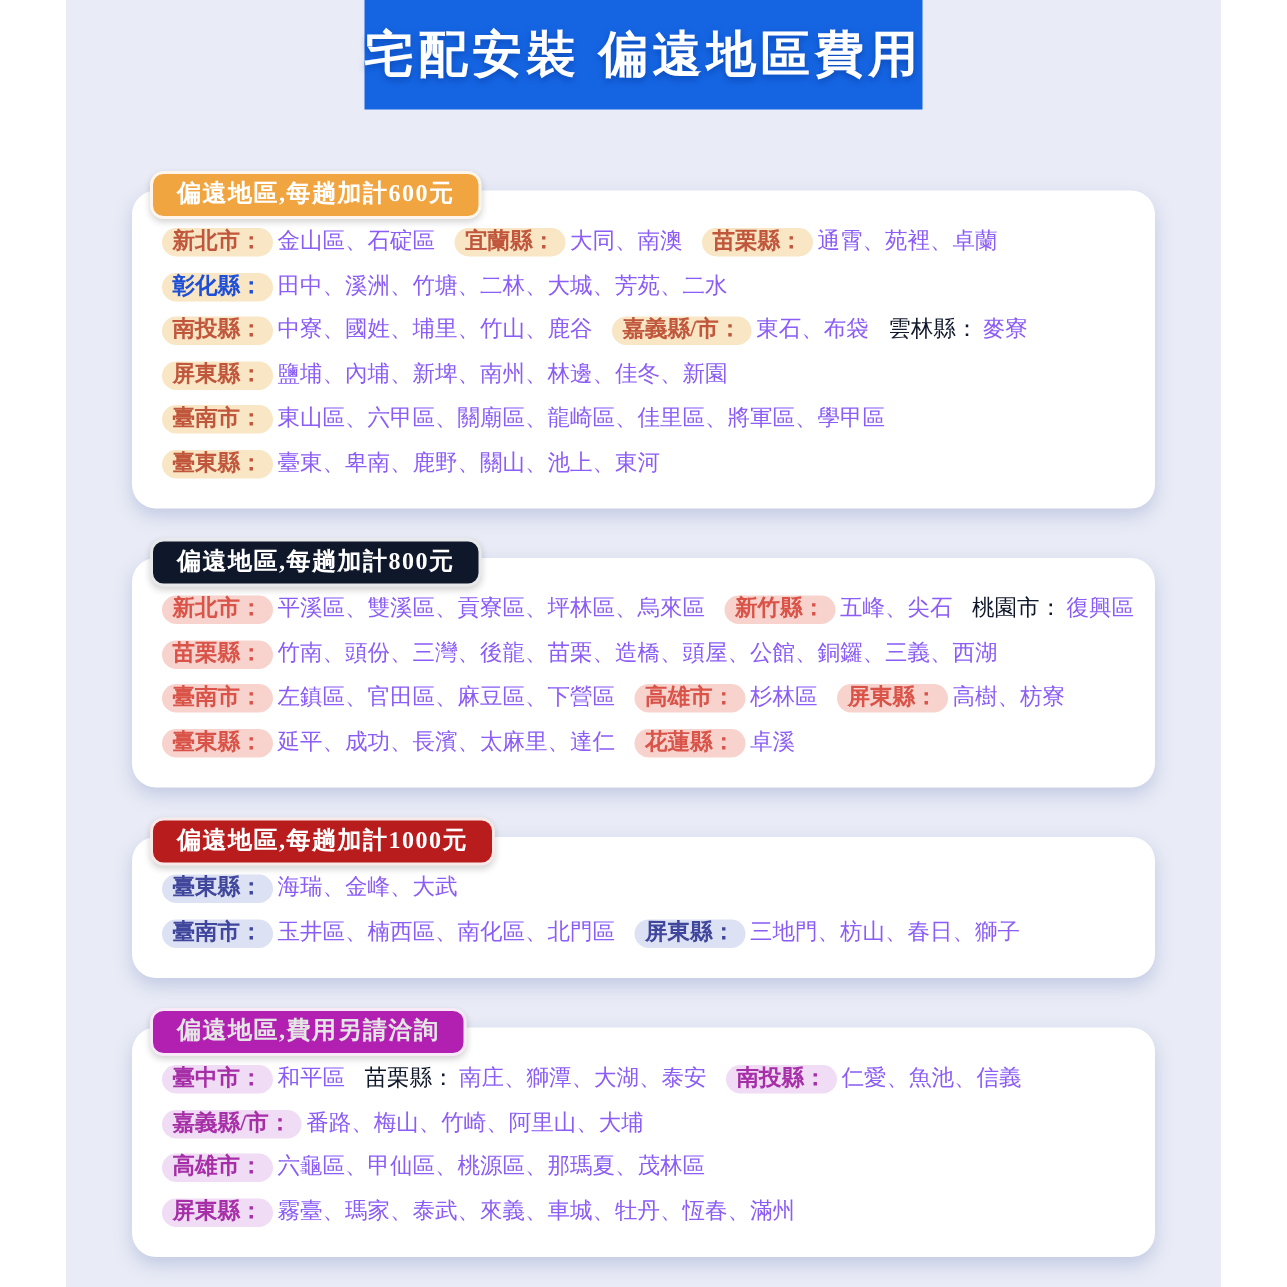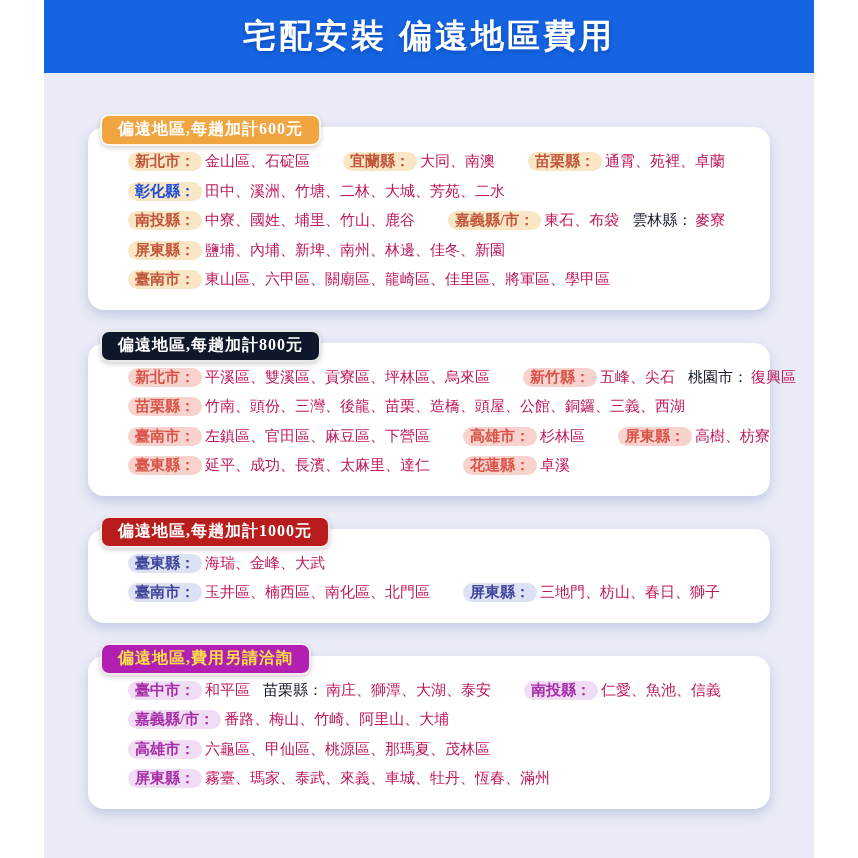--- a/index.html
+++ b/index.html
@@ -7,20 +7,21 @@
   body {
     width: 858px; height: 858px;
     font-family: "Liberation Sans", sans-serif;
     overflow: hidden;
   }
   .page {
     width: 770px; height: 858px;
     margin: 0 auto;
     display: flex; flex-direction: column;
     background: var(--body-bg, #E9ECF6);
+    align-items: center;
   }
   .header {
     height: 73px; flex: 0 0 73px;
     background: var(--header-bg, #1565E3);
     display: flex; align-items: center; justify-content: center;
   }
   .title {
     color: #ffffff;
     font-size: 33px;
     font-weight: 800;
@@ -61,59 +62,59 @@
     color: #3D3D3D;
     white-space: nowrap;
   }
   .segment { margin-right: 13px; }
   .segment:last-child { margin-right: 0; }
   .pill {
     font-weight: bold;
     border-radius: 11px;
     padding: 1px 7px 2px 7px;
     margin-right: 3px;
-    margin-left: 20px;
   }
   .plain-label {
     color: #0f172a;
     margin-right: 3px;
   }
-  .items { color: #be185d; }
+  .items { color: #8b5cf6; }
 </style>
 </head>
 <body>
 
 <div class="page">
   <header class="header">
     <h1 class="title">宅配安裝 偏遠地區費用</h1>
   </header>
   <main class="content">
     <div id="sections">
         <section class="card">
           <div class="badge" style="background: rgb(240, 165, 64); color: rgb(255, 255, 255);">偏遠地區,每趟加計600元</div>
           <div class="row"><span class="segment"><span class="pill" style="background: rgb(249, 230, 197); color: rgb(192, 86, 59);">新北市：</span><span class="items">金山區、石碇區</span></span><span class="segment"><span class="pill" style="background: rgb(249, 230, 197); color: rgb(192, 86, 59);">宜蘭縣：</span><span class="items">大同、南澳</span></span><span class="segment"><span class="pill" style="background: rgb(249, 230, 197); color: rgb(192, 86, 59);">苗栗縣：</span><span class="items">通霄、苑裡、卓蘭</span></span></div>
           <div class="row"><span class="segment"><span class="pill" style="background: rgb(249, 230, 197); color: #1d4ed8;">彰化縣：</span><span class="items">田中、溪洲、竹塘、二林、大城、芳苑、二水</span></span></div>
           <div class="row"><span class="segment"><span class="pill" style="background: rgb(249, 230, 197); color: rgb(192, 86, 59);">南投縣：</span><span class="items">中寮、國姓、埔里、竹山、鹿谷</span></span><span class="segment"><span class="pill" style="background: rgb(249, 230, 197); color: rgb(192, 86, 59);">嘉義縣/市：</span><span class="items">東石、布袋</span></span><span class="segment"><span class="plain-label">雲林縣：</span><span class="items">麥寮</span></span></div>
           <div class="row"><span class="segment"><span class="pill" style="background: rgb(249, 230, 197); color: rgb(192, 86, 59);">屏東縣：</span><span class="items">鹽埔、內埔、新埤、南州、林邊、佳冬、新園</span></span></div>
           <div class="row"><span class="segment"><span class="pill" style="background: rgb(249, 230, 197); color: rgb(192, 86, 59);">臺南市：</span><span class="items">東山區、六甲區、關廟區、龍崎區、佳里區、將軍區、學甲區</span></span></div>
+          <div class="row"><span class="segment"><span class="pill" style="background: rgb(249, 230, 197); color: rgb(192, 86, 59);">臺東縣：</span><span class="items">臺東、卑南、鹿野、關山、池上、東河</span></span></div>
         </section>
         <section class="card">
           <div class="badge" style="background: #0f172a; color: rgb(255, 255, 255);">偏遠地區,每趟加計800元</div>
           <div class="row"><span class="segment"><span class="pill" style="background: rgb(248, 211, 205); color: rgb(217, 83, 72);">新北市：</span><span class="items">平溪區、雙溪區、貢寮區、坪林區、烏來區</span></span><span class="segment"><span class="pill" style="background: rgb(248, 211, 205); color: rgb(217, 83, 72);">新竹縣：</span><span class="items">五峰、尖石</span></span><span class="segment"><span class="plain-label">桃園市：</span><span class="items">復興區</span></span></div>
           <div class="row"><span class="segment"><span class="pill" style="background: rgb(248, 211, 205); color: rgb(217, 83, 72);">苗栗縣：</span><span class="items">竹南、頭份、三灣、後龍、苗栗、造橋、頭屋、公館、銅鑼、三義、西湖</span></span></div>
           <div class="row"><span class="segment"><span class="pill" style="background: rgb(248, 211, 205); color: rgb(217, 83, 72);">臺南市：</span><span class="items">左鎮區、官田區、麻豆區、下營區</span></span><span class="segment"><span class="pill" style="background: rgb(248, 211, 205); color: rgb(217, 83, 72);">高雄市：</span><span class="items">杉林區</span></span><span class="segment"><span class="pill" style="background: rgb(248, 211, 205); color: rgb(217, 83, 72);">屏東縣：</span><span class="items">高樹、枋寮</span></span></div>
           <div class="row"><span class="segment"><span class="pill" style="background: rgb(248, 211, 205); color: rgb(217, 83, 72);">臺東縣：</span><span class="items">延平、成功、長濱、太麻里、達仁</span></span><span class="segment"><span class="pill" style="background: rgb(248, 211, 205); color: rgb(217, 83, 72);">花蓮縣：</span><span class="items">卓溪</span></span></div>
         </section>
         <section class="card">
           <div class="badge" style="background: #b91c1c; color: rgb(255, 255, 255);">偏遠地區,每趟加計1000元</div>
           <div class="row"><span class="segment"><span class="pill" style="background: rgb(220, 225, 244); color: rgb(63, 70, 155);">臺東縣：</span><span class="items">海瑞、金峰、大武</span></span></div>
           <div class="row"><span class="segment"><span class="pill" style="background: rgb(220, 225, 244); color: rgb(63, 70, 155);">臺南市：</span><span class="items">玉井區、楠西區、南化區、北門區</span></span><span class="segment"><span class="pill" style="background: rgb(220, 225, 244); color: rgb(63, 70, 155);">屏東縣：</span><span class="items">三地門、枋山、春日、獅子</span></span></div>
         </section>
         <section class="card">
-          <div class="badge" style="background: rgb(178, 32, 178); color: #fde047;">偏遠地區,費用另請洽詢</div>
+          <div class="badge" style="background: rgb(178, 32, 178); color: #e5e5e5;">偏遠地區,費用另請洽詢</div>
           <div class="row"><span class="segment"><span class="pill" style="background: rgb(240, 220, 244); color: rgb(166, 47, 168);">臺中市：</span><span class="items">和平區</span></span><span class="segment"><span class="plain-label">苗栗縣：</span><span class="items">南庄、獅潭、大湖、泰安</span></span><span class="segment"><span class="pill" style="background: rgb(240, 220, 244); color: rgb(166, 47, 168);">南投縣：</span><span class="items">仁愛、魚池、信義</span></span></div>
           <div class="row"><span class="segment"><span class="pill" style="background: rgb(240, 220, 244); color: rgb(166, 47, 168);">嘉義縣/市：</span><span class="items">番路、梅山、竹崎、阿里山、大埔</span></span></div>
           <div class="row"><span class="segment"><span class="pill" style="background: rgb(240, 220, 244); color: rgb(166, 47, 168);">高雄市：</span><span class="items">六龜區、甲仙區、桃源區、那瑪夏、茂林區</span></span></div>
           <div class="row"><span class="segment"><span class="pill" style="background: rgb(240, 220, 244); color: rgb(166, 47, 168);">屏東縣：</span><span class="items">霧臺、瑪家、泰武、來義、車城、牡丹、恆春、滿州</span></span></div>
         </section>
       </div>
   </main>
 
 </div>
 

